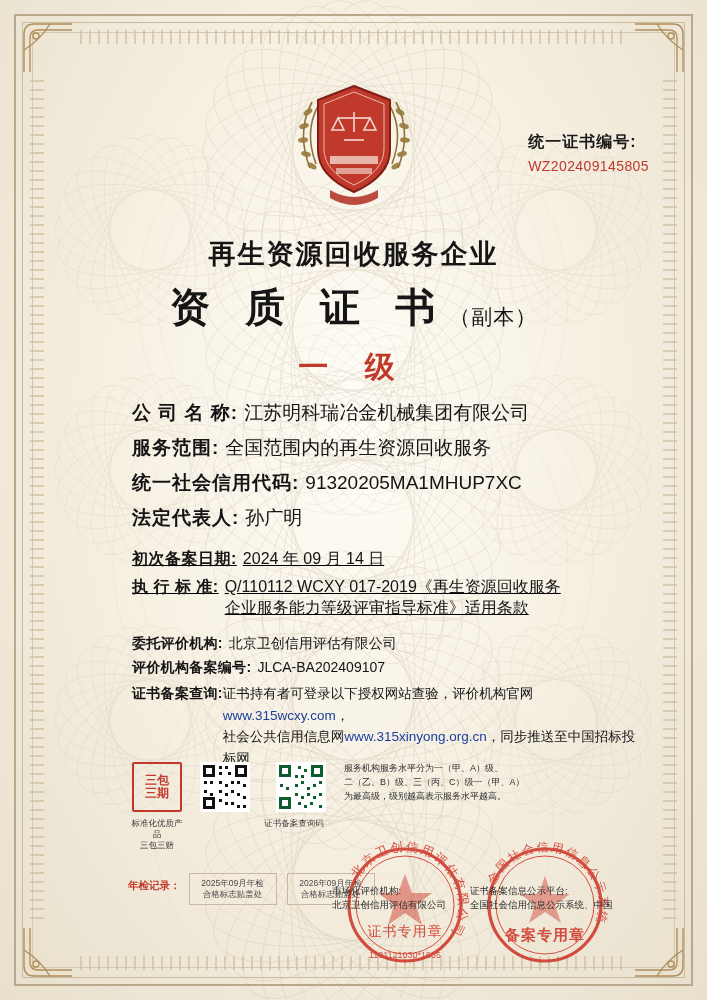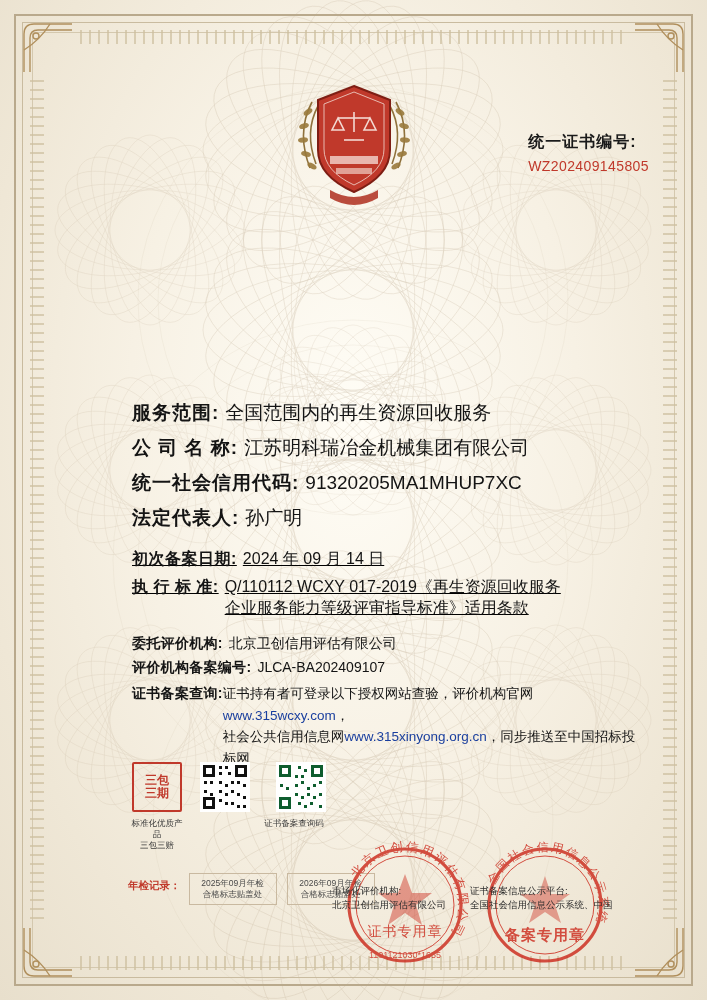--- a/index.html
+++ b/index.html
@@ -296,31 +296,39 @@
         <path d="M36 118 Q60 132 84 118 L84 126 Q60 140 36 126 Z" fill="#b33a2a" opacity=".9"></path>
       </g>
     </svg>
   </div>
 
   <div class="serial">
     <div class="lbl">统一证书编号:</div>
     <div class="val">WZ202409145805</div>
   </div>
 
+  <div class="title-block">
+    <div class="t1">再生资源回收服务企业</div>
+    <div class="t2-wrap">
+      <div class="t2">资 质 证 书</div>
+      <div class="t2-sub">（副本）</div>
+    </div>
+    <div class="t3">一 级</div>
+  </div>
 
   <div class="fields">
 
     <div class="g1">
+      <div class="row">
+        <span class="k">公 司 名 称:</span>
+        <span class="v">江苏明科瑞冶金机械集团有限公司</span>
+      </div>
       <div class="row">
         <span class="k">服务范围:</span>
         <span class="v">全国范围内的再生资源回收服务</span>
-      </div>
-      <div class="row">
-        <span class="k">公 司 名 称:</span>
-        <span class="v">江苏明科瑞冶金机械集团有限公司</span>
       </div>
       <div class="row">
         <span class="k">统一社会信用代码:</span>
         <span class="v">91320205MA1MHUP7XC</span>
       </div>
       <div class="row">
         <span class="k">法定代表人:</span>
         <span class="v">孙广明</span>
       </div>
     </div>
@@ -440,20 +448,25 @@
                   <rect x="28" y="43" width="3" height="3"></rect>
                 <rect x="34" y="40" width="3" height="3"></rect>
                   <rect x="43" y="43" width="3" height="3"></rect>
               </g>
             </svg>
           </div>
           <div class="qr-cap">证书备案查询码</div>
         </div>
       </div>
 
+      <div class="level-note">
+        服务机构服务水平分为一（甲、A）级、<br>
+        二（乙、B）级、三（丙、C）级一（甲、A）<br>
+        为最高级，级别越高表示服务水平越高。
+      </div>
     </div>
 
     <div class="annual">
       <div class="annual-lbl">年检记录：</div>
       <div class="stamp-slot">2025年09月年检<br>合格标志贴盖处</div>
       <div class="stamp-slot">2026年09月年检<br>合格标志贴盖处</div>
     </div>
   </div>
 
   <div class="seal seal-1">

